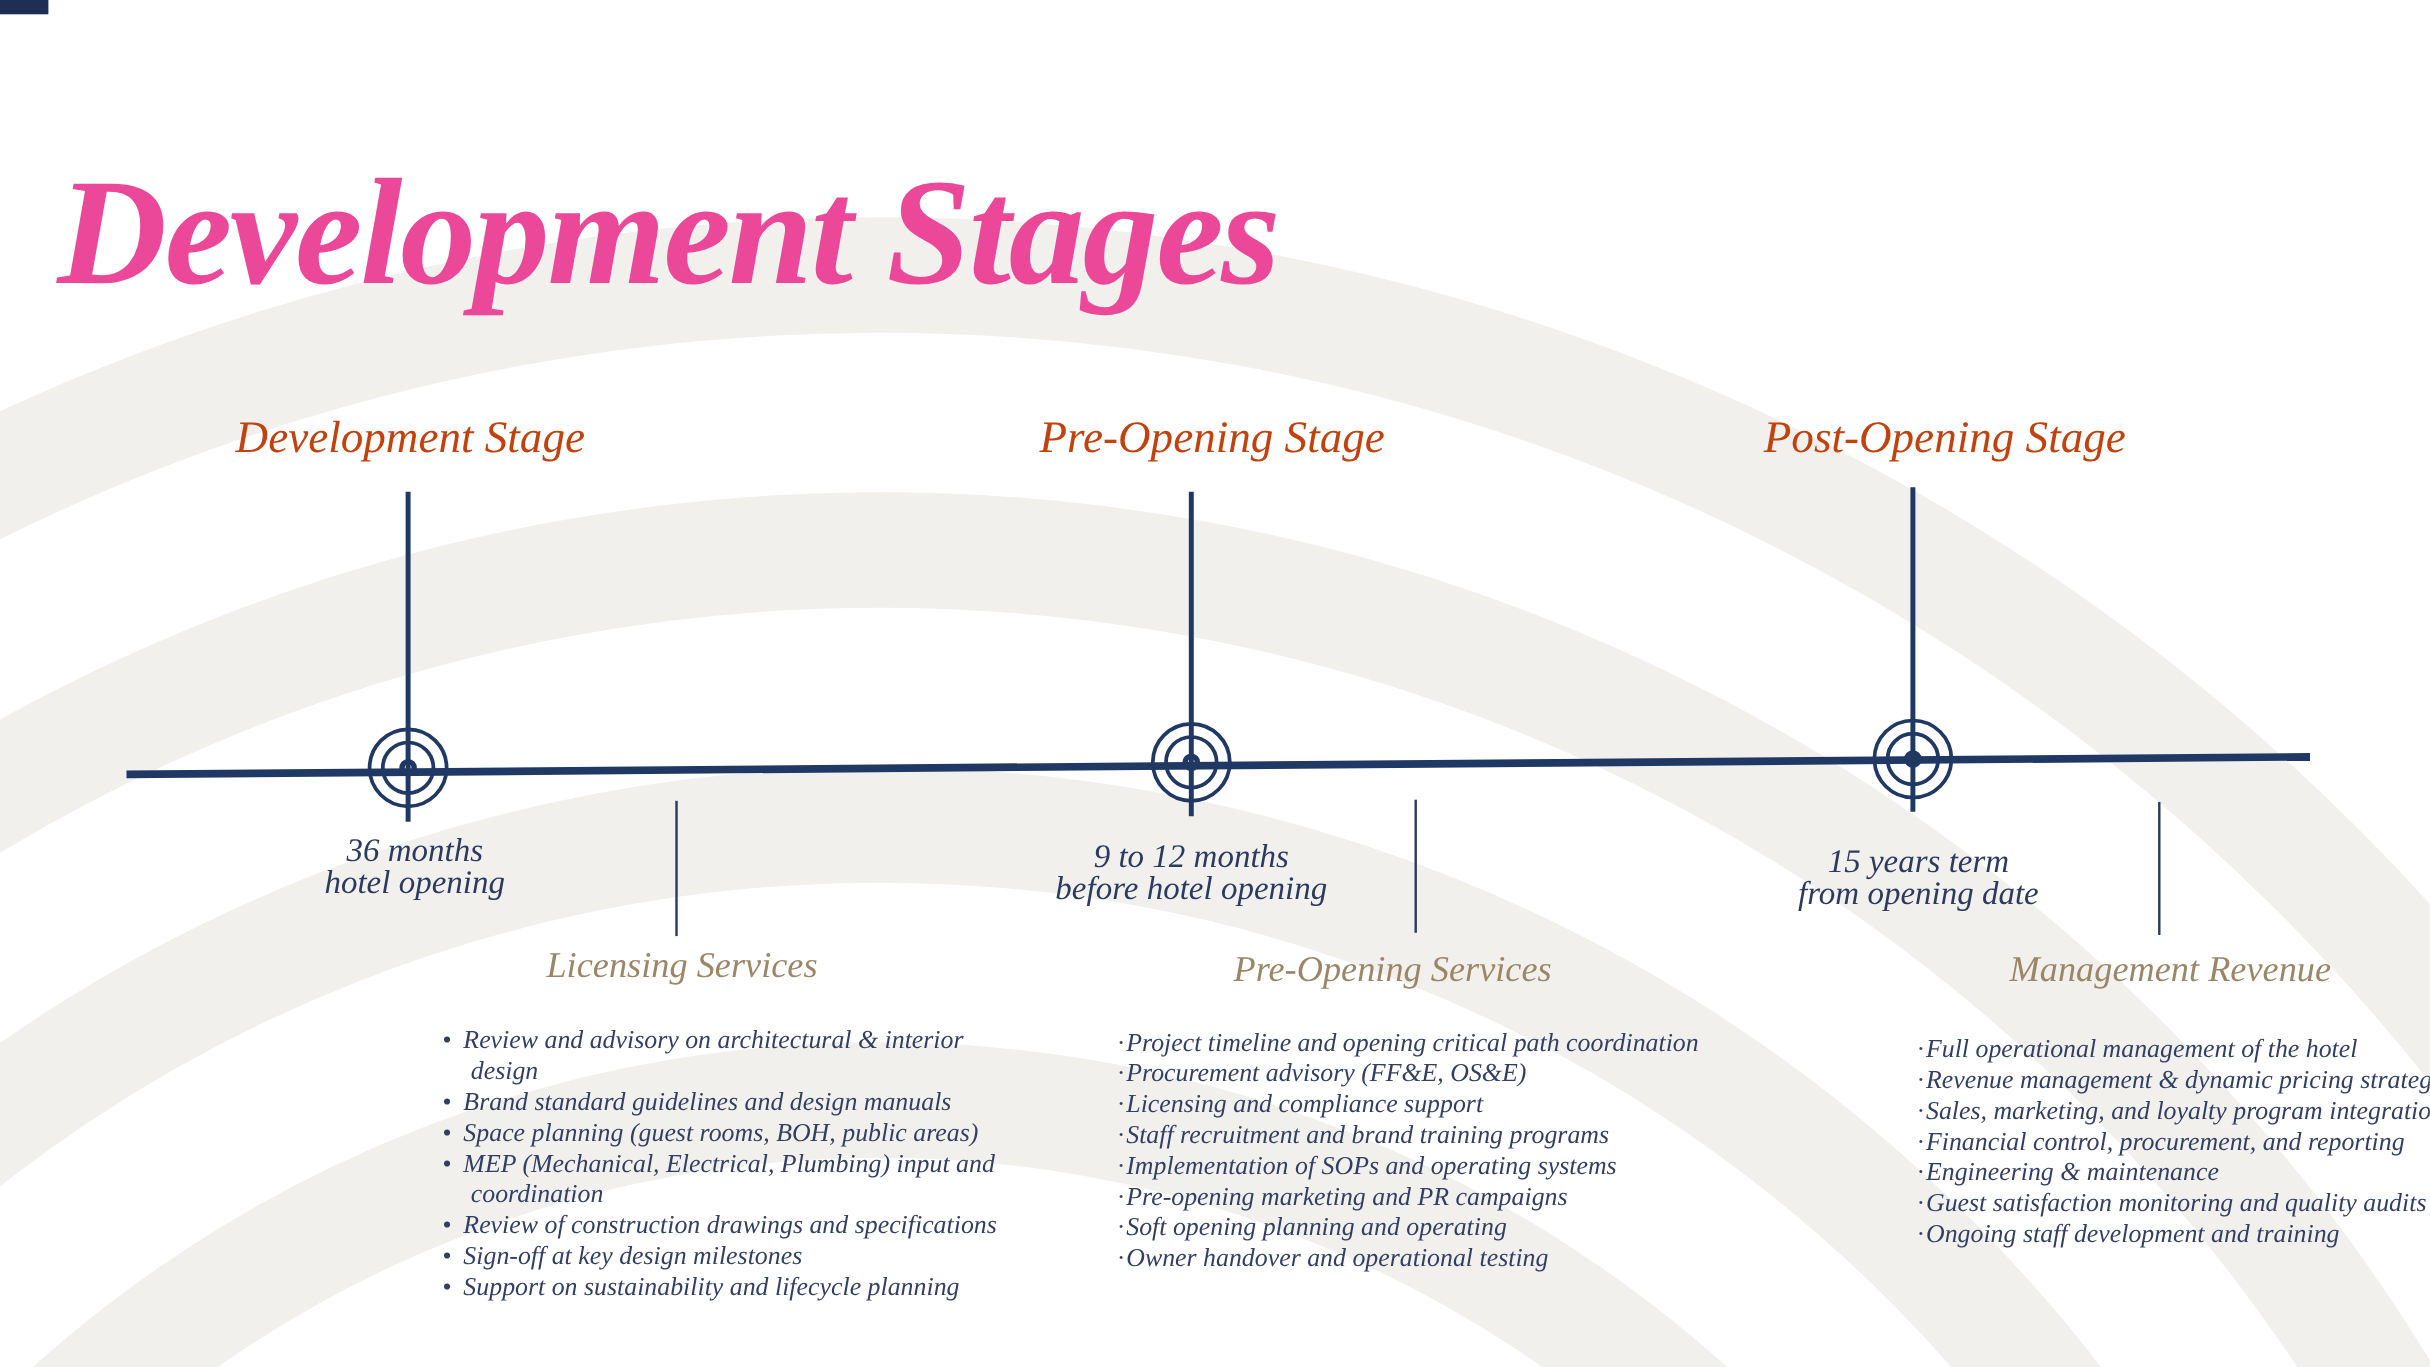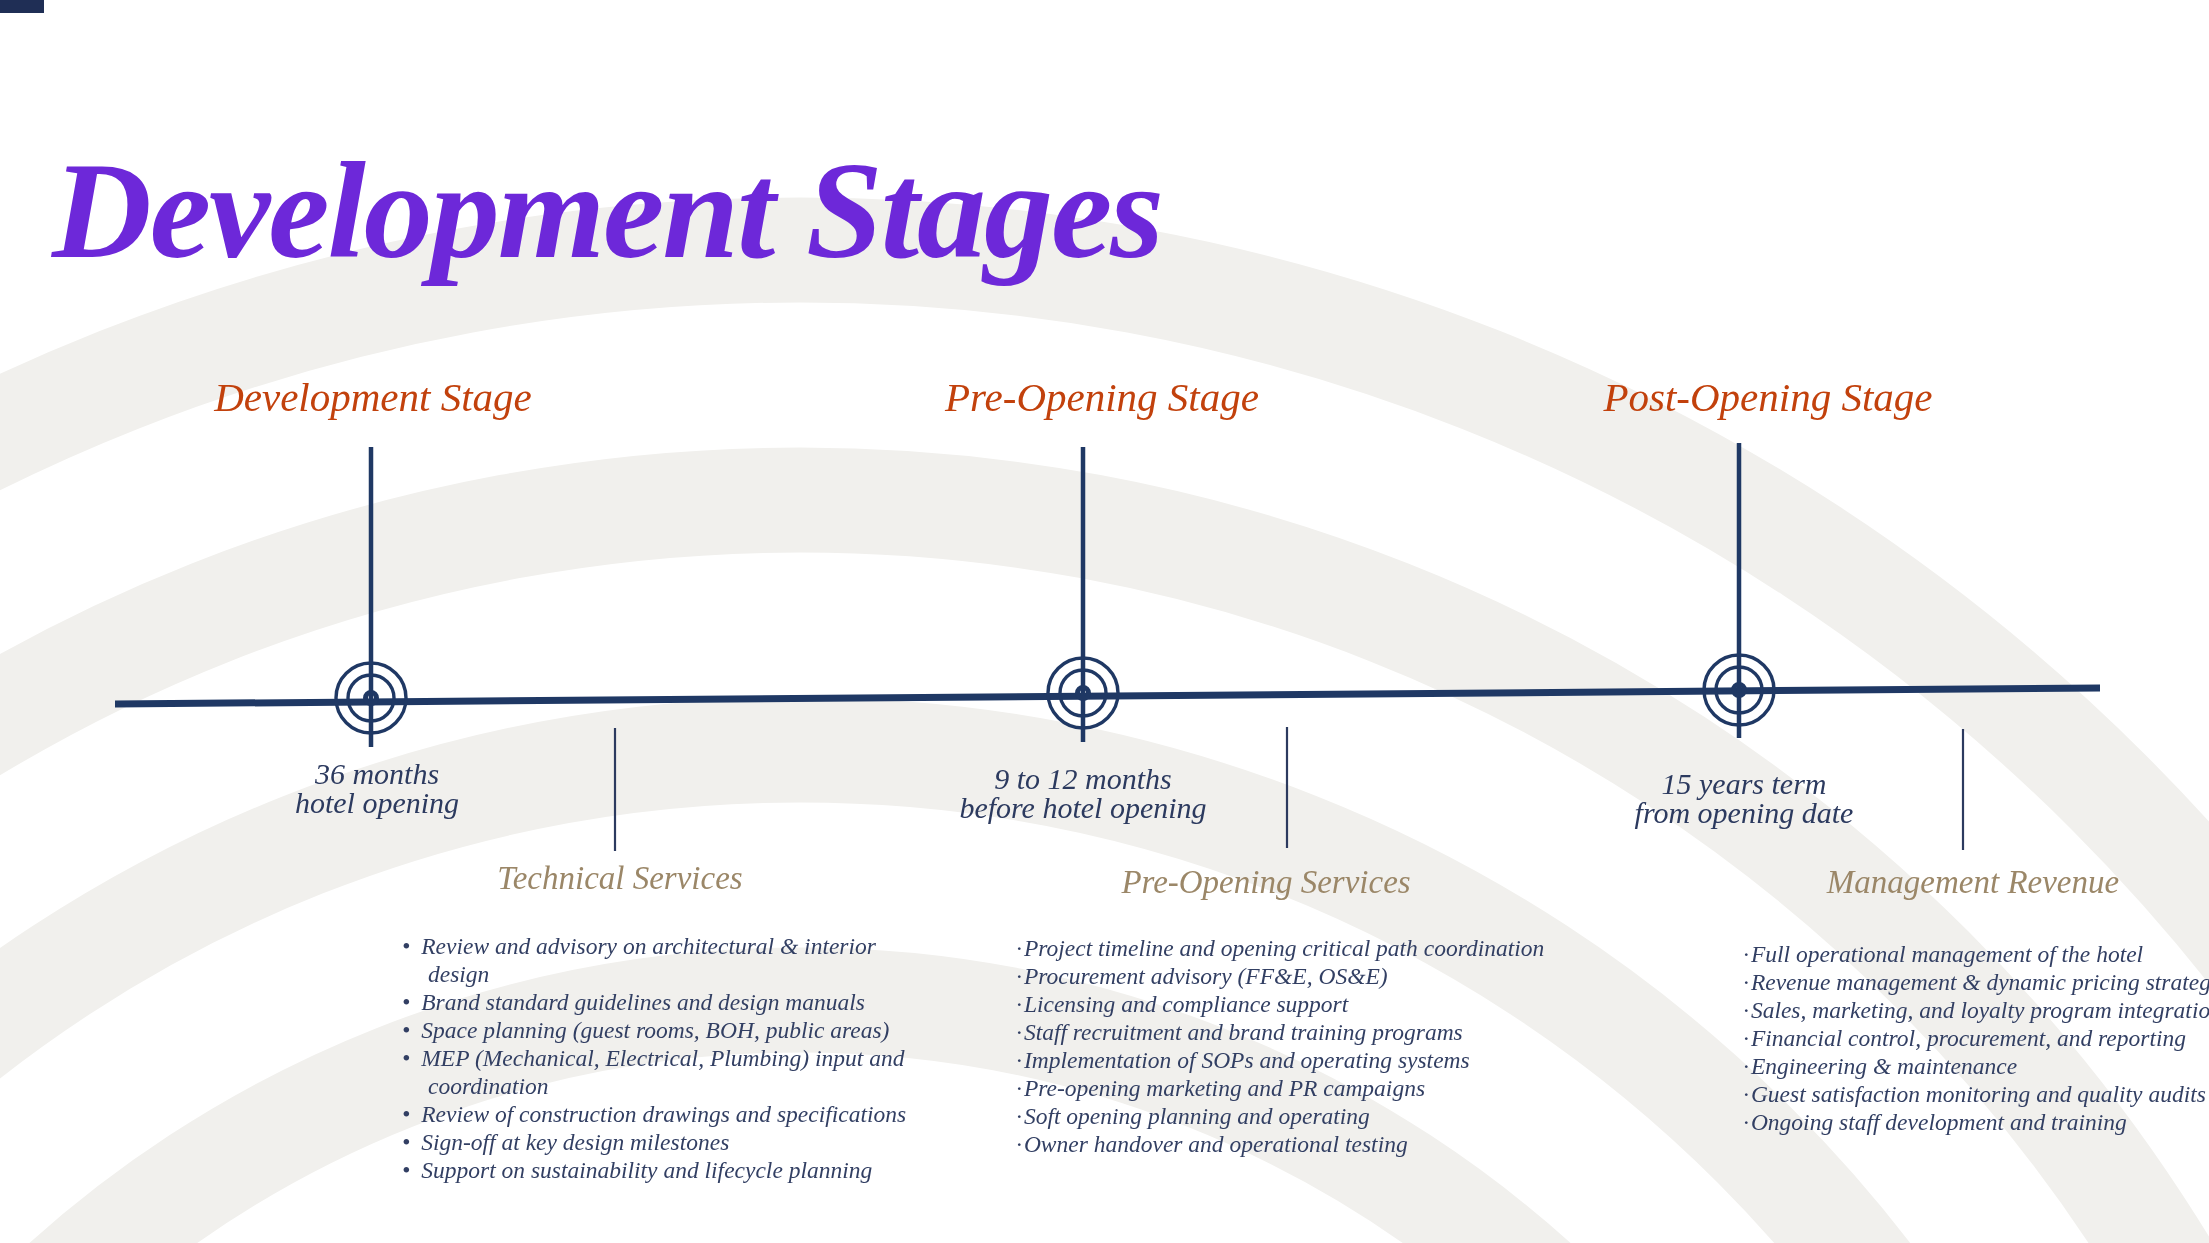--- a/index.html
+++ b/index.html
@@ -4,21 +4,21 @@
 <style>
   html,body{margin:0;padding:0;background:#ffffff;}
   .page{
     position:relative;width:2209px;height:1243px;background:#ffffff;
     overflow:hidden;font-family:"Liberation Serif",serif;font-style:italic;color:#2c3a5f;
   }
   .overlay,.watermark{position:absolute;left:0;top:0;}
   .corner-mark{position:absolute;left:0;top:0;width:44px;height:13px;background:#1f2e55;}
   .main-title{
     position:absolute;left:52px;top:50px;font-size:138px;line-height:1;
-    color:#6d28d9;letter-spacing:-2px;white-space:nowrap;
+    color:#ec4899;letter-spacing:-2px;white-space:nowrap;
   }
   .stage-title{position:absolute;width:400px;text-align:center;font-size:41px;line-height:1.3;color:#c2410c;white-space:nowrap;}
   .st1{left:173px;top:371px;}
   .st2{left:902px;top:371px;}
   .st3{left:1568px;top:371px;}
   .duration{position:absolute;width:460px;text-align:center;font-size:30px;line-height:0.95;color:#2c3a5f;}
   .du1{left:147px;top:760px;}
   .du2{left:853px;top:765px;}
   .du3{left:1514px;top:770px;}
   .svc-title{position:absolute;width:400px;text-align:center;font-size:33px;line-height:1.1;color:#9b8768;white-space:nowrap;}
@@ -91,21 +91,21 @@
   </div>
   <div class="duration du2">
     <div>9 to 12 months</div>
     <div>before hotel opening</div>
   </div>
   <div class="duration du3">
     <div>15 years term</div>
     <div>from opening date</div>
   </div>
 
-  <div class="svc-title sv1">Technical Services</div>
+  <div class="svc-title sv1">Licensing Services</div>
   <div class="svc-title sv2">Pre-Opening Services</div>
   <div class="svc-title sv3">Management Revenue</div>
 
   <ul class="svc-list li1">
     <li><span class="blt">•</span><span>Review and advisory on architectural &amp; interior design</span></li>
     <li><span class="blt">•</span><span>Brand standard guidelines and design manuals</span></li>
     <li><span class="blt">•</span><span>Space planning (guest rooms, BOH, public areas)</span></li>
     <li><span class="blt">•</span><span>MEP (Mechanical, Electrical, Plumbing) input and coordination</span></li>
     <li><span class="blt">•</span><span>Review of construction drawings and specifications</span></li>
     <li><span class="blt">•</span><span>Sign-off at key design milestones</span></li>

